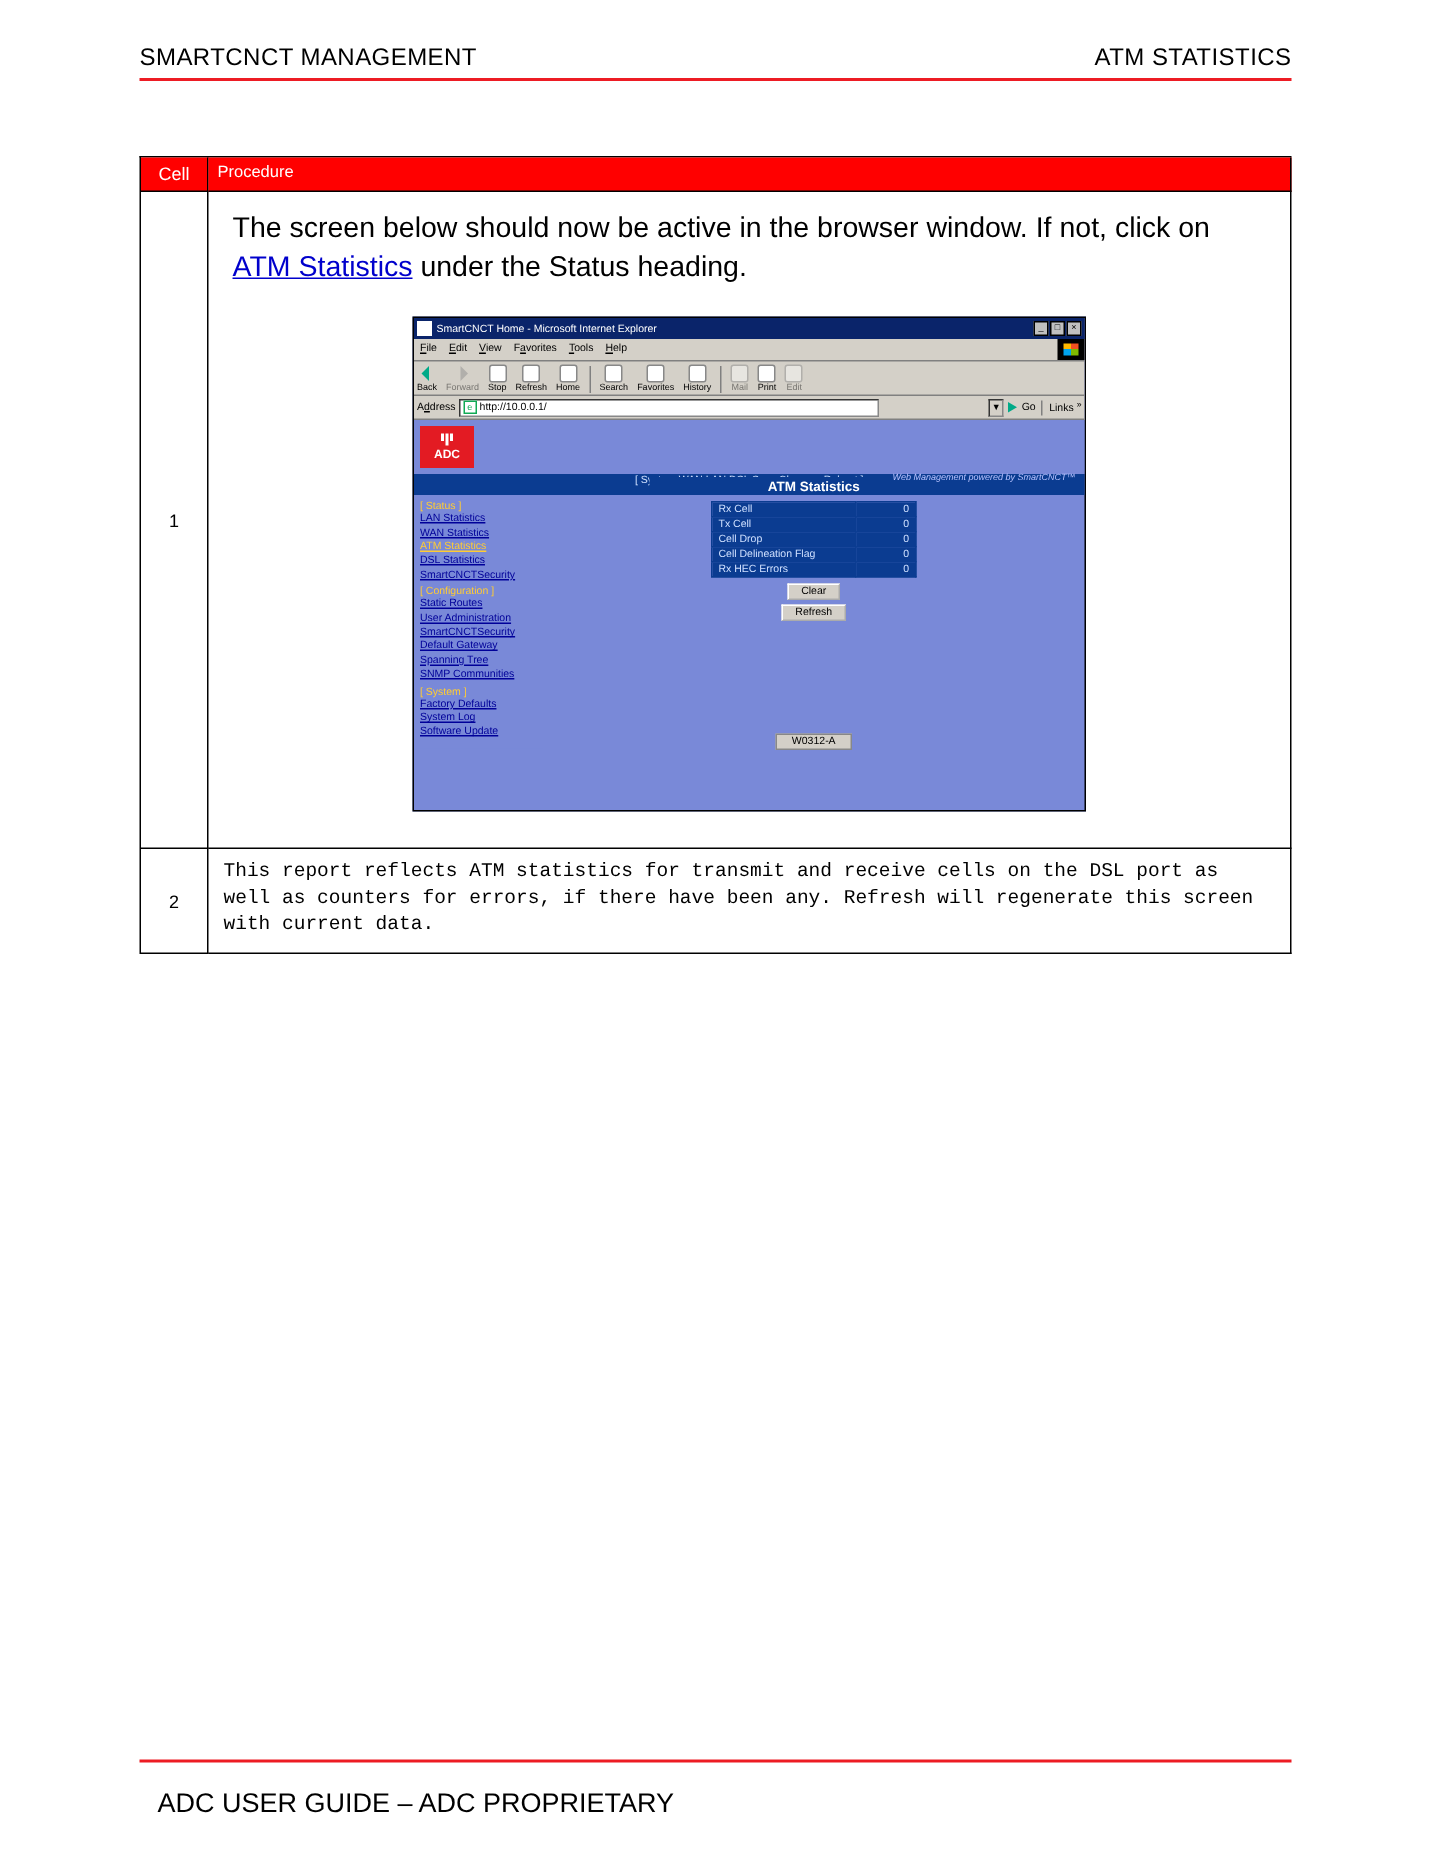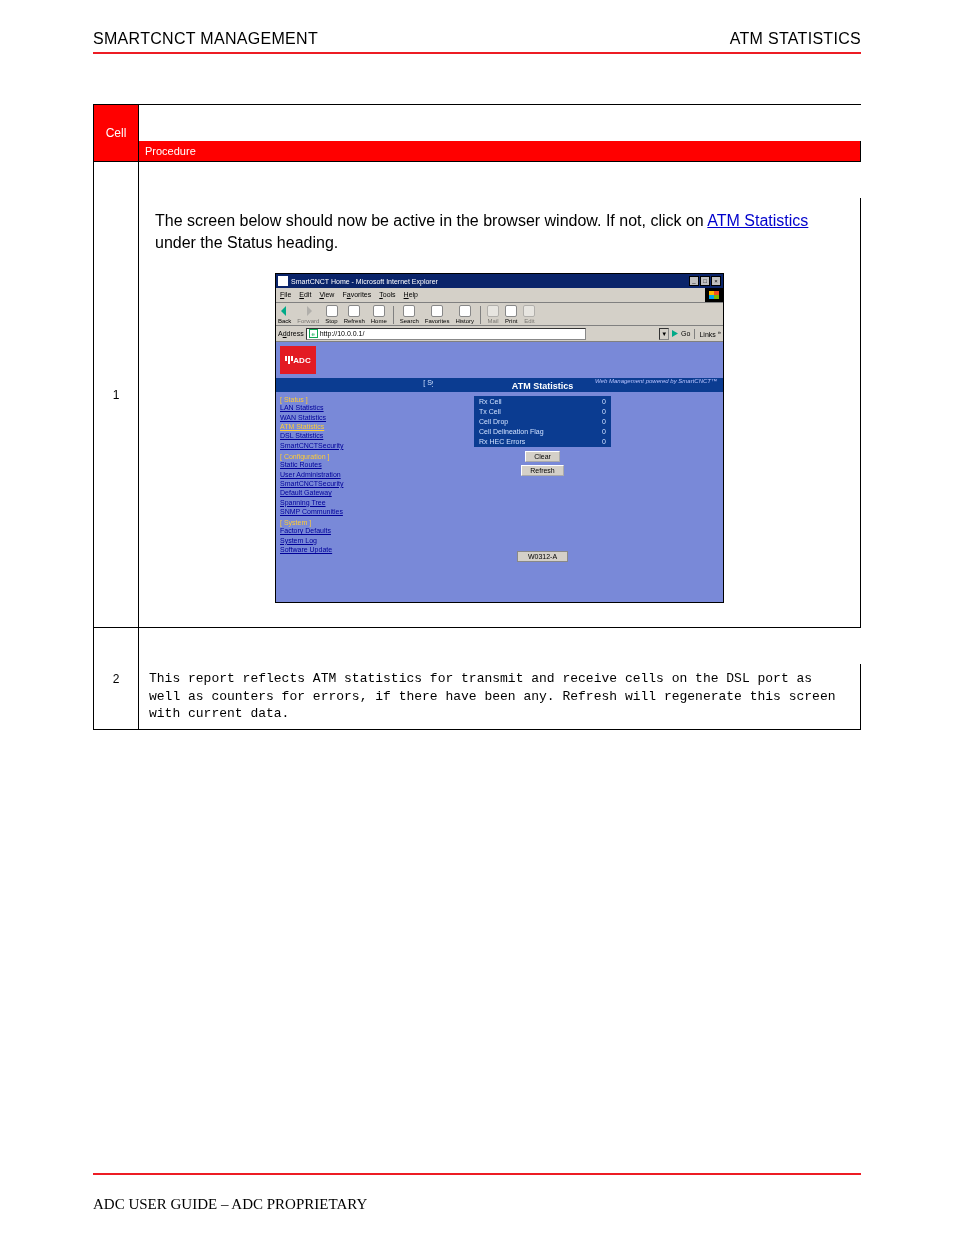--- a/index.html
+++ b/index.html
@@ -8,21 +8,21 @@
   .header-row { display:flex; justify-content:space-between; align-items:flex-end; padding:30px 80px 4px 80px; }
   .header-left { font-family: "Arial Narrow", Arial, sans-serif; font-size:16px; letter-spacing:0.3px; }
   .header-right { font-family: "Arial Narrow", Arial, sans-serif; font-size:16px; letter-spacing:0.3px; }
   .rule-red { height:2px; background:#ed1c24; margin:0 80px; }
 
   
   .outer-table { margin:50px 80px 0 80px; border:1px solid #000; border-right:none; border-bottom:none; }
   .ot-row { display:flex; }
   .ot-cell { border-right:1px solid #000; border-bottom:1px solid #000; }
   .step-col { width:45px; text-align:center; vertical-align:middle; display:flex; align-items:center; justify-content:center; font-size:12px; }
-  .main-col { flex:1; padding:6px;margin-top:36px; }
+  .main-col { flex:1; padding:6px; }
   .red-header .ot-cell { background:#ff0000; color:#fff; border-right:1px solid #000; }
   .red-header .step-col, .red-header .main-col { padding:4px 6px; }
   .red-header .step-col { justify-content:center; }
   .instruction-text { padding:6px 10px; line-height:1.35; }
   .screenshot-frame-pad { padding:14px 130px 18px 130px; }
 
   
   .ie-window { width:100%; background:#7989d8; border:1px solid #000; position:relative; }
   .titlebar { background:#0a246a; color:#fff; height:14px; display:flex; align-items:center; padding:0 2px; font-size:7px; }
   .titlebar .ie-icon { width:10px; height:10px; background:#fff; margin-right:3px; }
@@ -39,21 +39,21 @@
   .tbtn.back svg, .tbtn.fwd svg { width:12px;height:12px; }
   .addrbar { background:#d4d0c8; border-bottom:1px solid #808080; display:flex; align-items:center; height:16px; padding:0 2px; font-size:7px; gap:2px; }
   .addr-input { flex:0 0 280px; background:#fff; border:1px inset #888; height:12px; padding:0 2px; display:flex; align-items:center; gap:2px; }
   .addr-input .ie-fav { width:9px;height:9px; background:#fff; border:1px solid #1a5; display:inline-flex;align-items:center;justify-content:center; font-size:6px; color:#1a5; }
   .go-btn { margin-left:auto; display:flex; align-items:center; gap:2px; }
   .go-btn .dd { width:10px; height:12px; border:1px inset #888; background:#d4d0c8; display:flex; align-items:center; justify-content:center; font-size:6px;}
   .spacer-right { width:1px; height:10px; border-left:1px solid #808080; margin:0 2px; }
   .links-lbl { font-size:7px; }
   .content-area { position:relative; padding:0; min-height:260px; }
   .logo-bar { height:36px; background:#7989d8; padding:4px; }
-  .adc-logo { width:36px; height:28px; background:#e31b23; color:#fff; display:flex; flex-direction:row; align-items:center; justify-content:center; font-size:8px; font-weight:bold; }
+  .adc-logo { width:36px; height:28px; background:#e31b23; color:#fff; display:flex; flex-direction:column; align-items:center; justify-content:center; font-size:8px; font-weight:bold; }
   .adc-logo .bars { display:flex; gap:1px; margin-bottom:1px;}
   .adc-logo .bars span{ width:2px; background:#fff;}
   .adc-logo .bars span:nth-child(1){height:5px;}
   .adc-logo .bars span:nth-child(2){height:8px;}
   .adc-logo .bars span:nth-child(3){height:5px;}
   .tagline { position:absolute; right:6px; top:36px; font-size:6px; font-style:italic; color:#b8c3ff; }
   .nav-bar { background:#0b3c91; color:#cfe0ff; height:14px; text-align:center; font-size:7px; padding-top:1px; }
   .main-body { display:flex; padding:2px 0 10px 0; }
   .left-nav { width:86px; background:#7989d8; font-size:7px; padding:0 4px; }
   .nav-section { color:#ffcc33; padding:2px 0 1px 0; }
@@ -66,21 +66,21 @@
   .stat-table td.val { text-align:right; width:40px; }
   .stat-table td.lbl { width:96px; }
   .btn-row { margin-top:4px; display:flex; flex-direction:column; gap:3px; align-items:center; }
   .win-btn { font-size:7px; background:#d4d0c8; border:1px outset #fff; padding:1px 8px; }
   .figlabel { text-align:center; margin-top:3px; }
   .figlabel span { background:#d4d0c8; border:1px solid #888; padding:1px 10px; font-size:7px; }
 
   
   .footer-rule { position:absolute; left:80px; right:80px; bottom:60px; height:2px; background:#ed1c24; }
   .footer-row { position:absolute; left:80px; right:80px; bottom:40px; display:flex; justify-content:space-between; font-family:"Arial Narrow", Arial, sans-serif; font-size:15px; }
-  .guide-title { position:absolute; left:80px; bottom:22px; font-family:Liberation Serif, serif; font-size:15px; }
+  .guide-title { position:absolute; left:92px; bottom:22px; font-family:Liberation Sans, sans-serif; font-size:18px; }
 </style>
 </head>
 <body>
 
 <div class="page">
 
   <div class="header-row">
     <div class="header-left">SMARTCNCT MANAGEMENT</div>
     <div class="header-right">ATM STATISTICS</div>
   </div>
@@ -89,21 +89,21 @@
   <div class="outer-table">
 
     <div class="ot-row red-header">
       <div class="ot-cell step-col">Cell</div>
       <div class="ot-cell main-col">Procedure</div>
     </div>
 
     <div class="ot-row" style="min-height:430px;">
       <div class="ot-cell step-col">1</div>
       <div class="ot-cell main-col">
-        <div class="instruction-text" style="font-family:'Arial Narrow', Arial, sans-serif; font-size:16px;">
+        <div class="instruction-text" style="font-family:'Arial Narrow', Arial, sans-serif; font-size:19px;">
           <span>The screen below should now be active in the browser window. If not, click on</span>
           <span style="color:#0000cc; text-decoration:underline;"> ATM Statistics</span>
           <span> under the Status heading.</span>
         </div>
 
         <div class="screenshot-frame-pad">
           <div class="ie-window">
 
             <div class="titlebar">
               <span class="ie-icon"></span>

